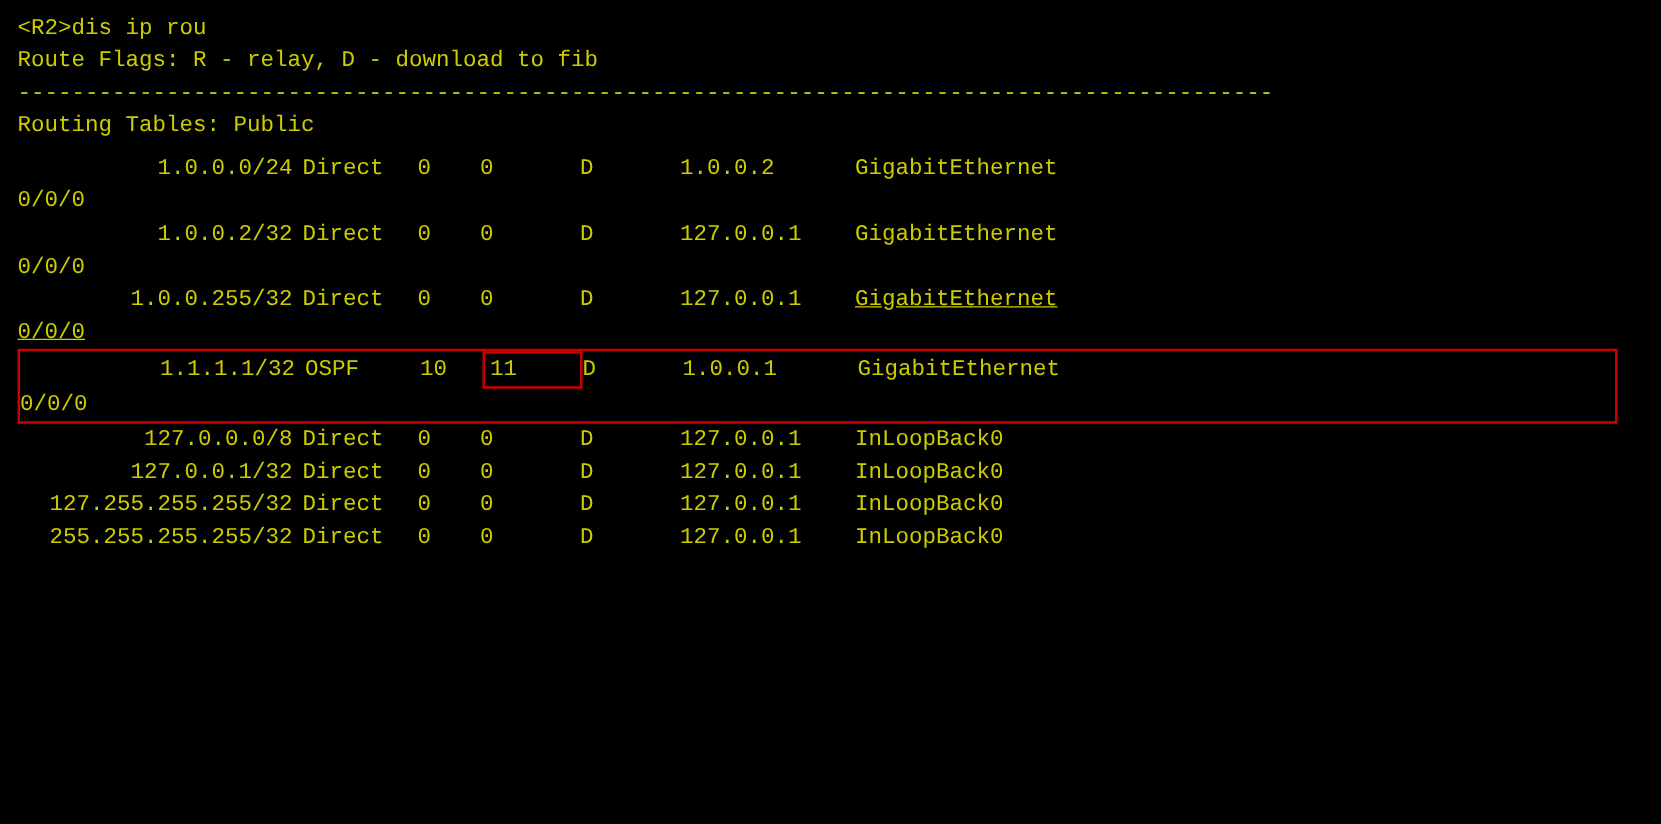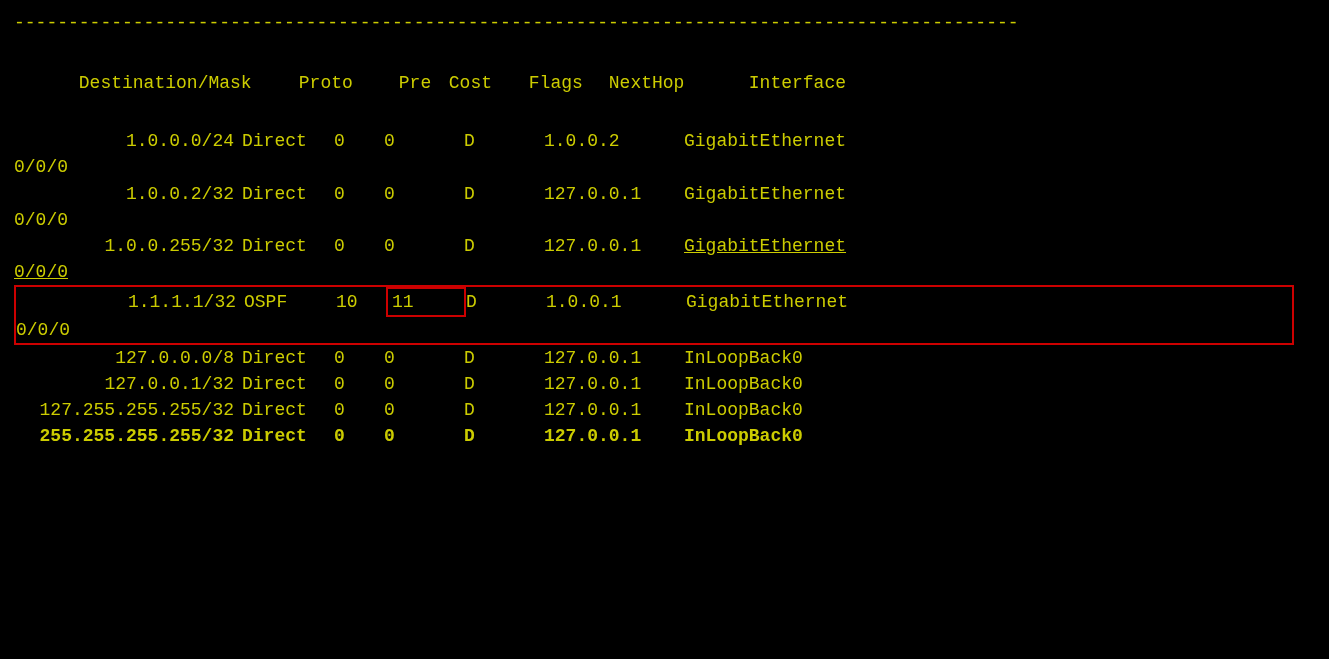--- a/index.html
+++ b/index.html
@@ -22,43 +22,43 @@
     }
     .table-section {
       margin-top: 8px;
     }
   </style>
 </head>
 <body>
 
 <div>
   <div class="header-section">
+    <div class="terminal-line">&lt;R2&gt;dis ip rou</div>
+    <div class="terminal-line">Route Flags: R - relay, D - download to fib</div>
     <div class="terminal-line">---------------------------------------------------------------------------------------------</div>
+    <div class="terminal-line">Routing Tables: Public</div>
   </div>
 
   <div class="table-section">
 
-    <div class="terminal-line" style="margin-bottom: 6px; margin-top:4px;">
-      <span style="display:inline-block;width:220px;">Destination/Mask</span><span style="display:inline-block;width:100px;">Proto</span><span style="display:inline-block;width:50px;">Pre</span><span style="display:inline-block;width:80px;">Cost</span><span style="display:inline-block;width:80px;">Flags</span><span style="display:inline-block;width:140px;">NextHop</span><span>Interface</span>
-    </div>
 
     <div id="routes-container" style="position:relative;">
       
     <div style="position: relative; display: block;">
           <div class="terminal-line"><span style="display: inline-block; width: 220px; text-align: right;">1.0.0.0/24</span><span style="display: inline-block; width: 100px; padding-left: 8px;">Direct</span><span style="display: inline-block; width: 50px;">0</span><span style="display: inline-block; width: 80px;">0</span><span style="display: inline-block; width: 80px;">D</span><span style="display: inline-block; width: 140px;">1.0.0.2</span><span>GigabitEthernet</span></div>
           <div class="terminal-line">0/0/0</div>
         </div><div style="position: relative; display: block;">
           <div class="terminal-line"><span style="display: inline-block; width: 220px; text-align: right;">1.0.0.2/32</span><span style="display: inline-block; width: 100px; padding-left: 8px;">Direct</span><span style="display: inline-block; width: 50px;">0</span><span style="display: inline-block; width: 80px;">0</span><span style="display: inline-block; width: 80px;">D</span><span style="display: inline-block; width: 140px;">127.0.0.1</span><span>GigabitEthernet</span></div>
           <div class="terminal-line">0/0/0</div>
         </div><div style="position: relative; display: block; text-decoration: underline;">
           <div class="terminal-line"><span style="display: inline-block; width: 220px; text-align: right;">1.0.0.255/32</span><span style="display: inline-block; width: 100px; padding-left: 8px;">Direct</span><span style="display: inline-block; width: 50px;">0</span><span style="display: inline-block; width: 80px;">0</span><span style="display: inline-block; width: 80px;">D</span><span style="display: inline-block; width: 140px;">127.0.0.1</span><span>GigabitEthernet</span></div>
           <div class="terminal-line">0/0/0</div>
         </div><div style="position: relative; border: 2px solid rgb(204, 0, 0); display: inline-block; min-width: 1280px; margin-bottom: 0px;"><div class="terminal-line"><span style="display: inline-block; width: 220px; text-align: right;">1.1.1.1/32</span><span style="display: inline-block; width: 100px; padding-left: 8px;">OSPF</span><span style="display: inline-block; width: 50px;">10</span><span style="display: inline-block; width: 80px; border: 2px solid rgb(204, 0, 0); padding: 0px 4px;">11</span><span style="display: inline-block; width: 80px;">D</span><span style="display: inline-block; width: 140px;">1.0.0.1</span><span>GigabitEthernet</span></div><div class="terminal-line">0/0/0</div></div><div style="position: relative; display: block;">
           <div class="terminal-line"><span style="display: inline-block; width: 220px; text-align: right;">127.0.0.0/8</span><span style="display: inline-block; width: 100px; padding-left: 8px;">Direct</span><span style="display: inline-block; width: 50px;">0</span><span style="display: inline-block; width: 80px;">0</span><span style="display: inline-block; width: 80px;">D</span><span style="display: inline-block; width: 140px;">127.0.0.1</span><span>InLoopBack0</span></div>
         </div><div style="position: relative; display: block;">
           <div class="terminal-line"><span style="display: inline-block; width: 220px; text-align: right;">127.0.0.1/32</span><span style="display: inline-block; width: 100px; padding-left: 8px;">Direct</span><span style="display: inline-block; width: 50px;">0</span><span style="display: inline-block; width: 80px;">0</span><span style="display: inline-block; width: 80px;">D</span><span style="display: inline-block; width: 140px;">127.0.0.1</span><span>InLoopBack0</span></div>
         </div><div style="position: relative; display: block;">
           <div class="terminal-line"><span style="display: inline-block; width: 220px; text-align: right;">127.255.255.255/32</span><span style="display: inline-block; width: 100px; padding-left: 8px;">Direct</span><span style="display: inline-block; width: 50px;">0</span><span style="display: inline-block; width: 80px;">0</span><span style="display: inline-block; width: 80px;">D</span><span style="display: inline-block; width: 140px;">127.0.0.1</span><span>InLoopBack0</span></div>
-        </div><div style="position: relative; display: block; font-weight: bold;">
+        </div><div style="position: relative; display: block;">
           <div class="terminal-line"><span style="display: inline-block; width: 220px; text-align: right;">255.255.255.255/32</span><span style="display: inline-block; width: 100px; padding-left: 8px;">Direct</span><span style="display: inline-block; width: 50px;">0</span><span style="display: inline-block; width: 80px;">0</span><span style="display: inline-block; width: 80px;">D</span><span style="display: inline-block; width: 140px;">127.0.0.1</span><span>InLoopBack0</span></div>
         </div></div>
   </div>
 </div>
 
 </body></html>

